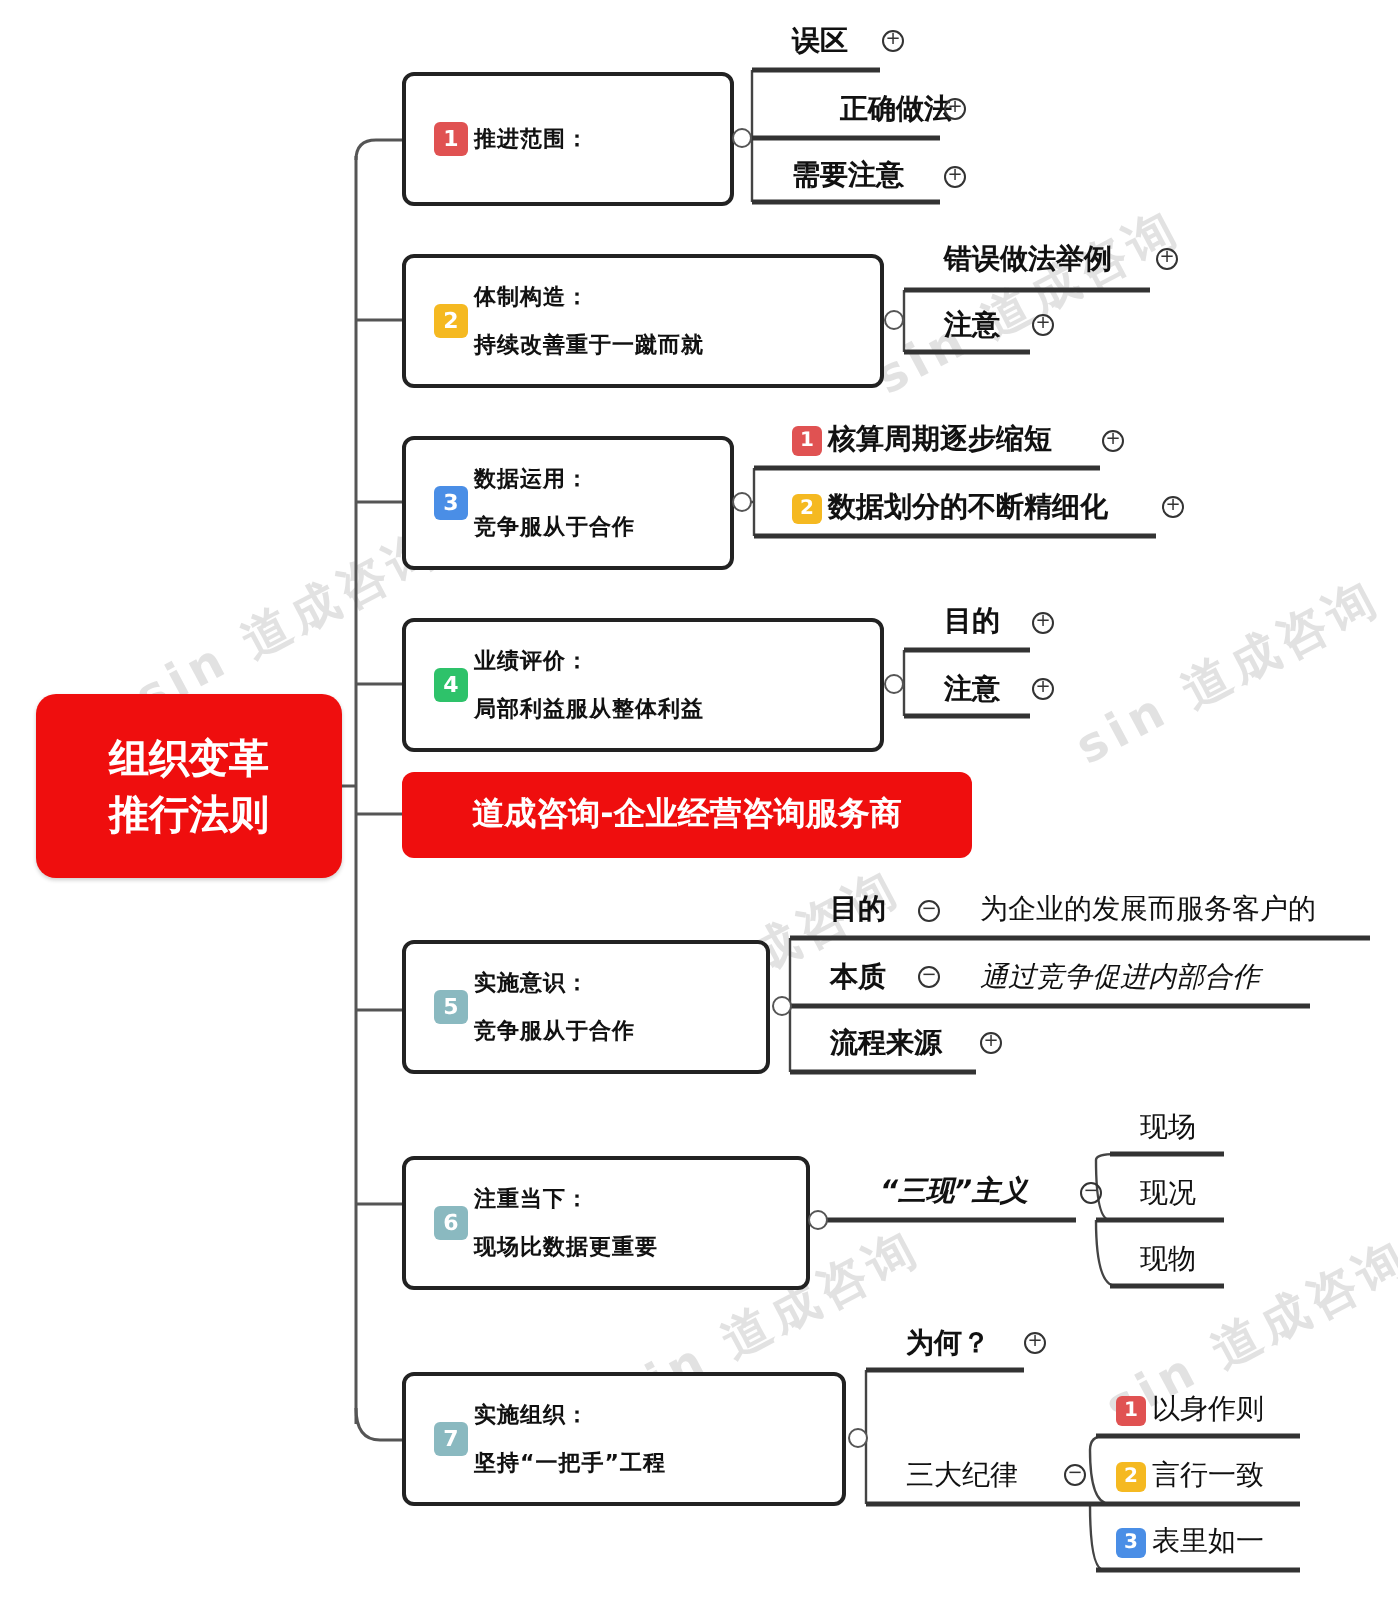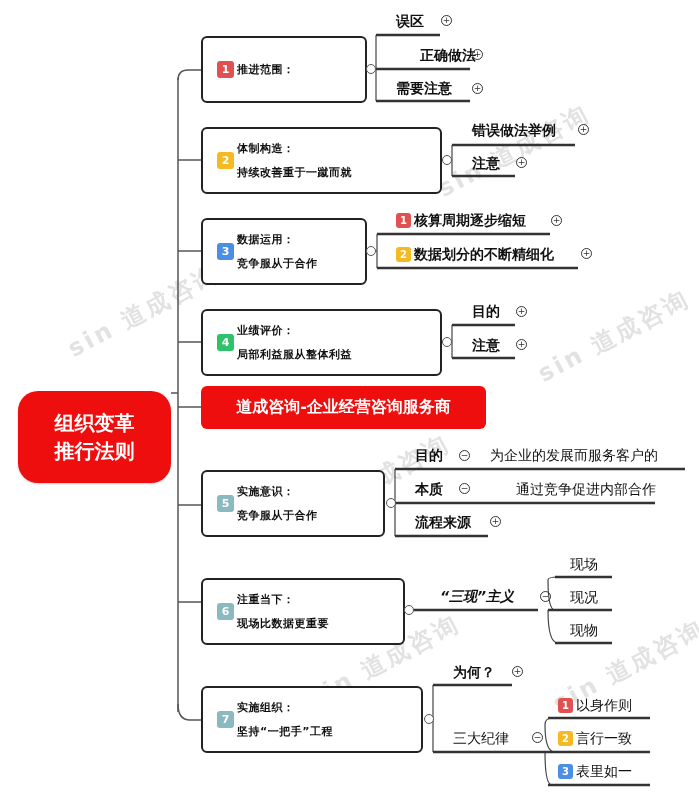--- a/index.html
+++ b/index.html
@@ -6,25 +6,24 @@
   body {
     width:699px; height:810px; position:relative; overflow:hidden;
     background:#ffffff;
     font-family:"DejaVu Sans","Liberation Sans",sans-serif;
     color:#111;
   }
   svg.lines { position:absolute; left:0; top:0; width:699px; height:810px; pointer-events:none; }
 
   .root {
     position:absolute; left:18px; top:347px; width:153px; height:92px;
-    background:#ef0e0e; border-radius:20px;
+    background:#ef0e0e; border-radius:10px;
     color:#fff; font-weight:bold; font-size:20px; line-height:28px;
     display:flex; flex-direction:column; align-items:center; justify-content:center;
     box-shadow:0 1px 2px rgba(0,0,0,0.2);
-    margin-top:44px;
   }
   .topic {
     position:absolute; background:#fff; border:2px solid #222; border-radius:6px;
     box-sizing:border-box; display:flex; align-items:center; padding-left:14px;
   }
   .topic .badge {
     width:17px; height:17px; border-radius:3px; color:#fff; font-size:11px; font-weight:bold;
     display:flex; align-items:center; justify-content:center; margin-right:3px; flex:none;
     align-self:center;
   }
@@ -189,21 +188,21 @@
       <div>实施意识：</div>
       <div>竞争服从于合作</div>
     </div>
 </div>
 <div class="collapse" style="left:386px;top:498px;"></div>
 <div class="leaf b" style="left:415px;top:446px;">目的</div>
 <div class="plus" style="left:459px;top:450px;">−</div>
 <div class="leaf" style="left:490px;top:446px;">为企业的发展而服务客户的</div>
 <div class="leaf b" style="left:415px;top:480px;">本质</div>
 <div class="plus" style="left:459px;top:483px;">−</div>
-<div class="leaf" style="left:516px;top:480px;">通过竞争促进内部合作</div>
+<div class="leaf" style="left:490px;top:480px;font-style:italic;">通过竞争促进内部合作</div>
 <div class="leaf b" style="left:415px;top:513px;">流程来源</div>
 <div class="plus" style="left:490px;top:516px;">+</div>
 
 <div class="topic" style="left:201px;top:578px;width:204px;height:67px;">
   <span class="badge" style="background:#8ab9c0;">6</span>
   <div class="txt">
       <div>注重当下：</div>
       <div>现场比数据更重要</div>
     </div>
 </div>

